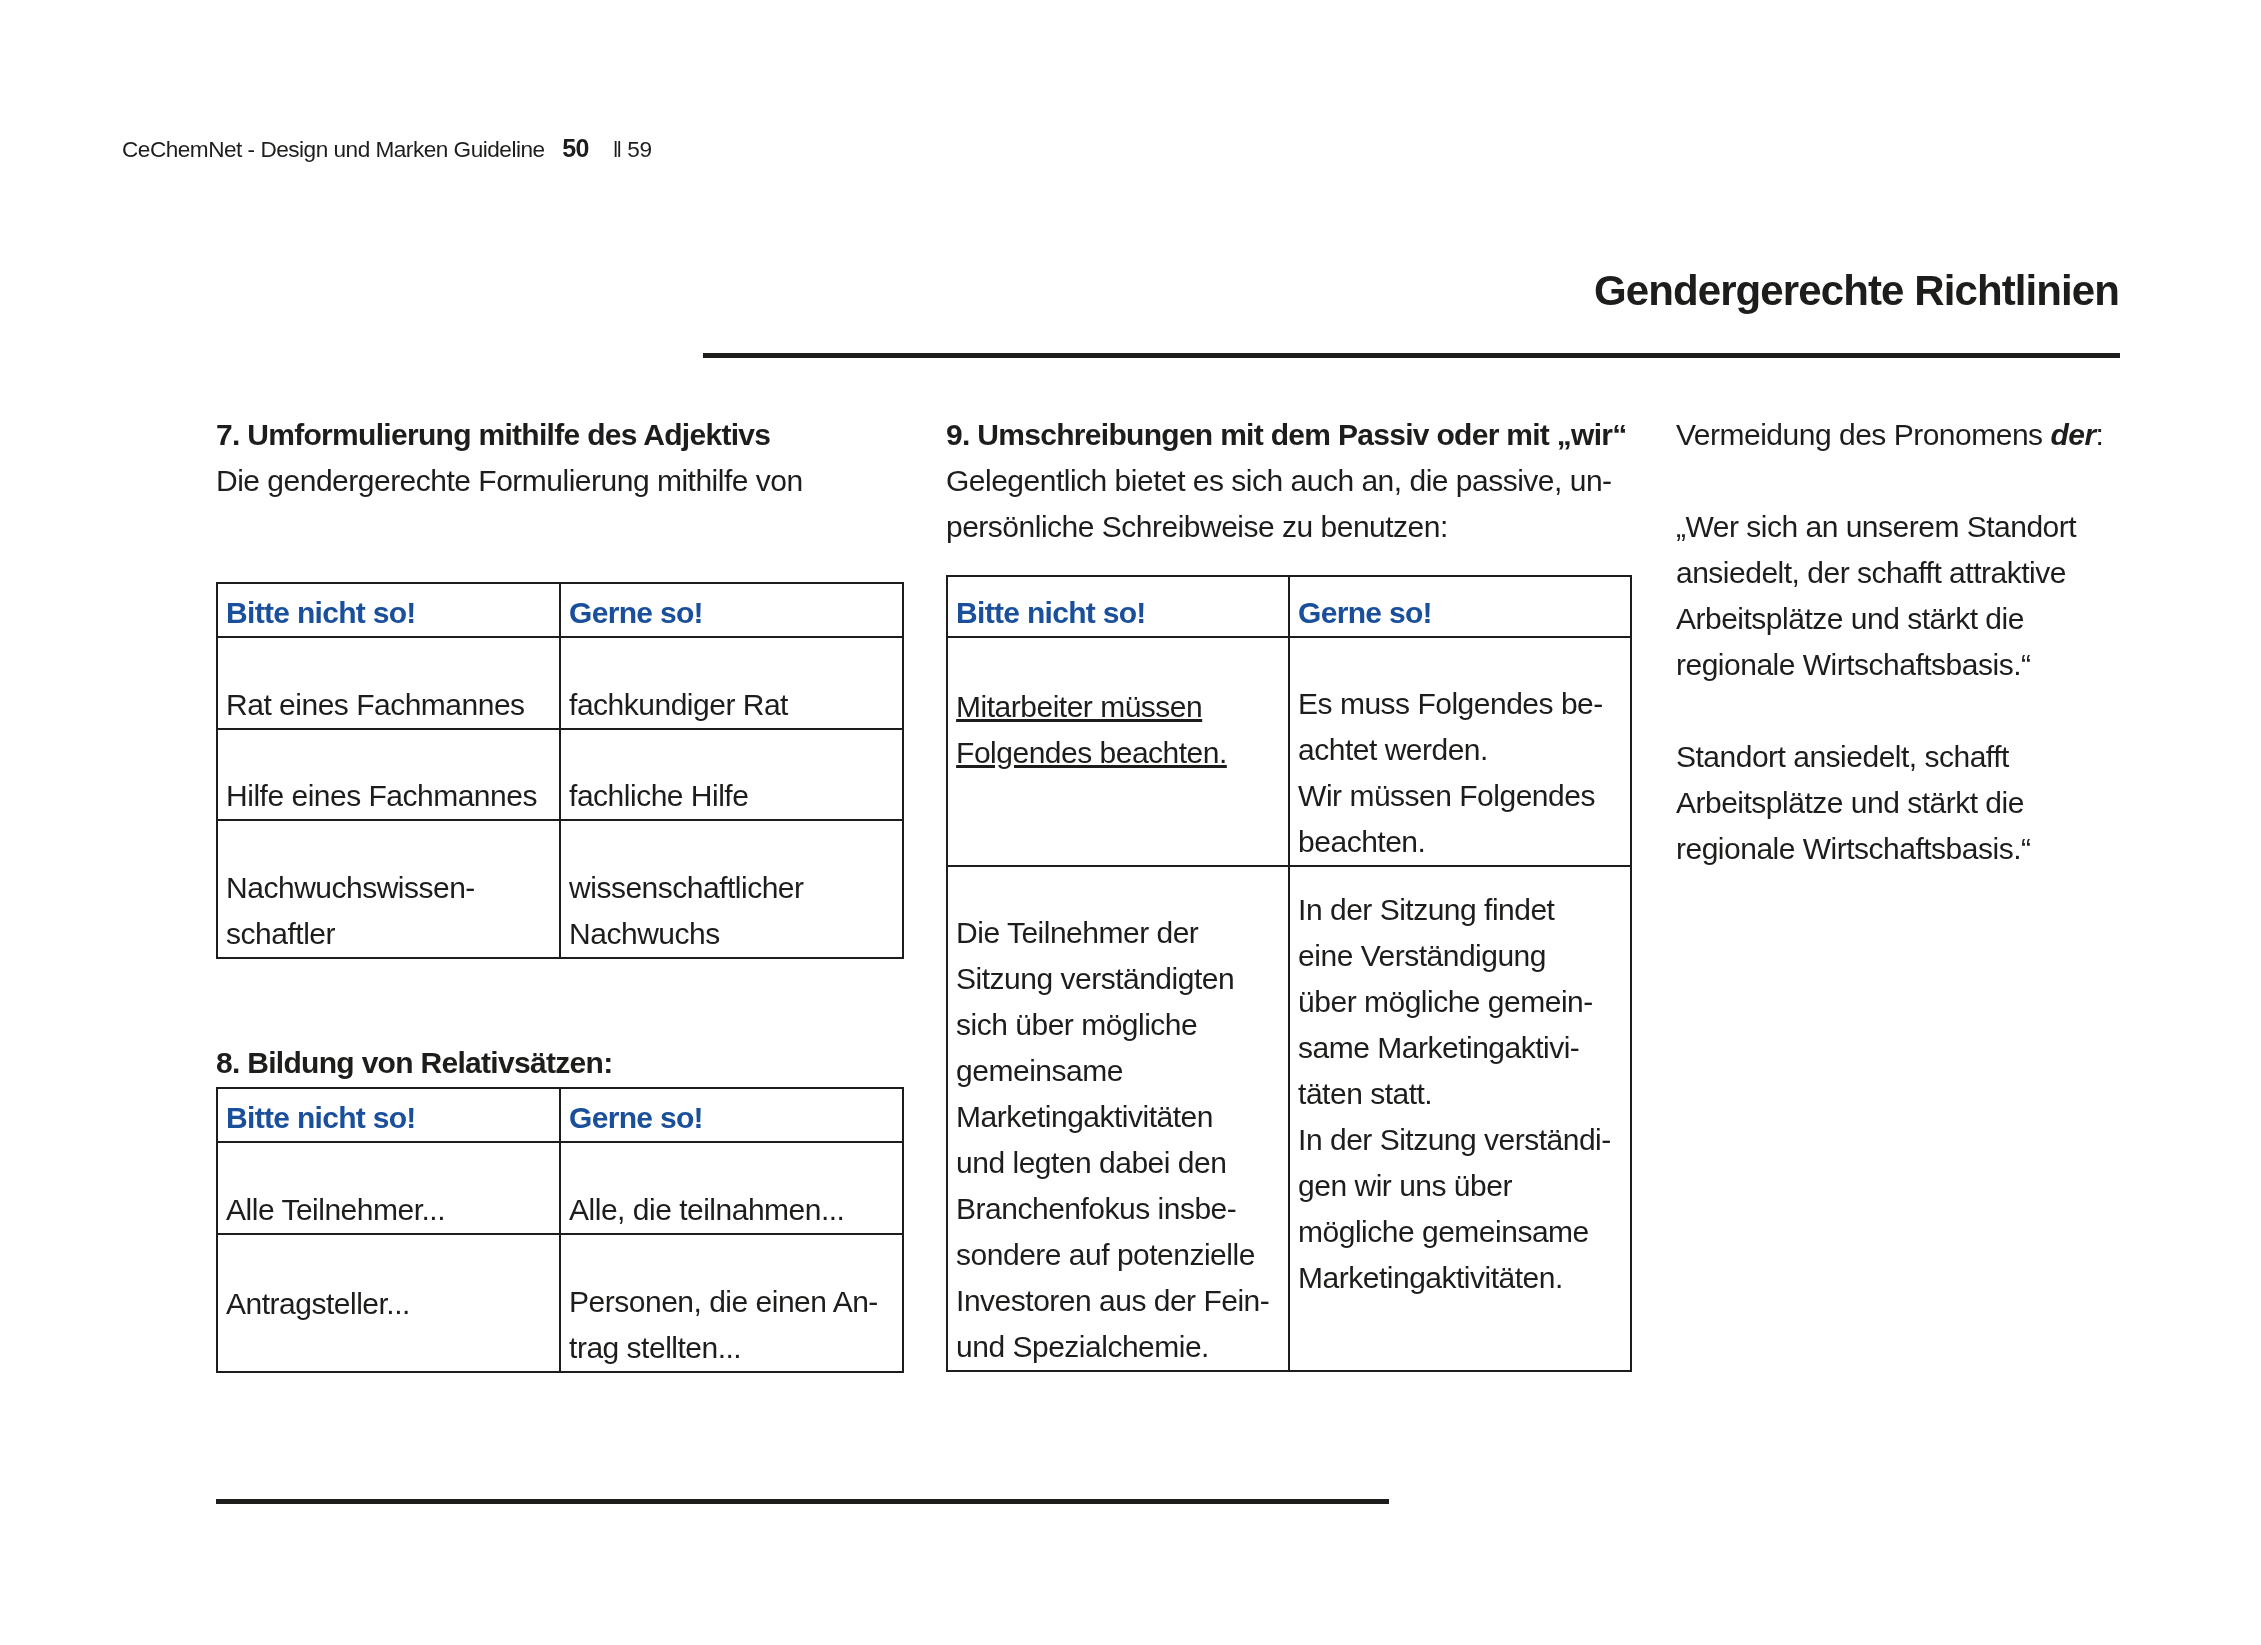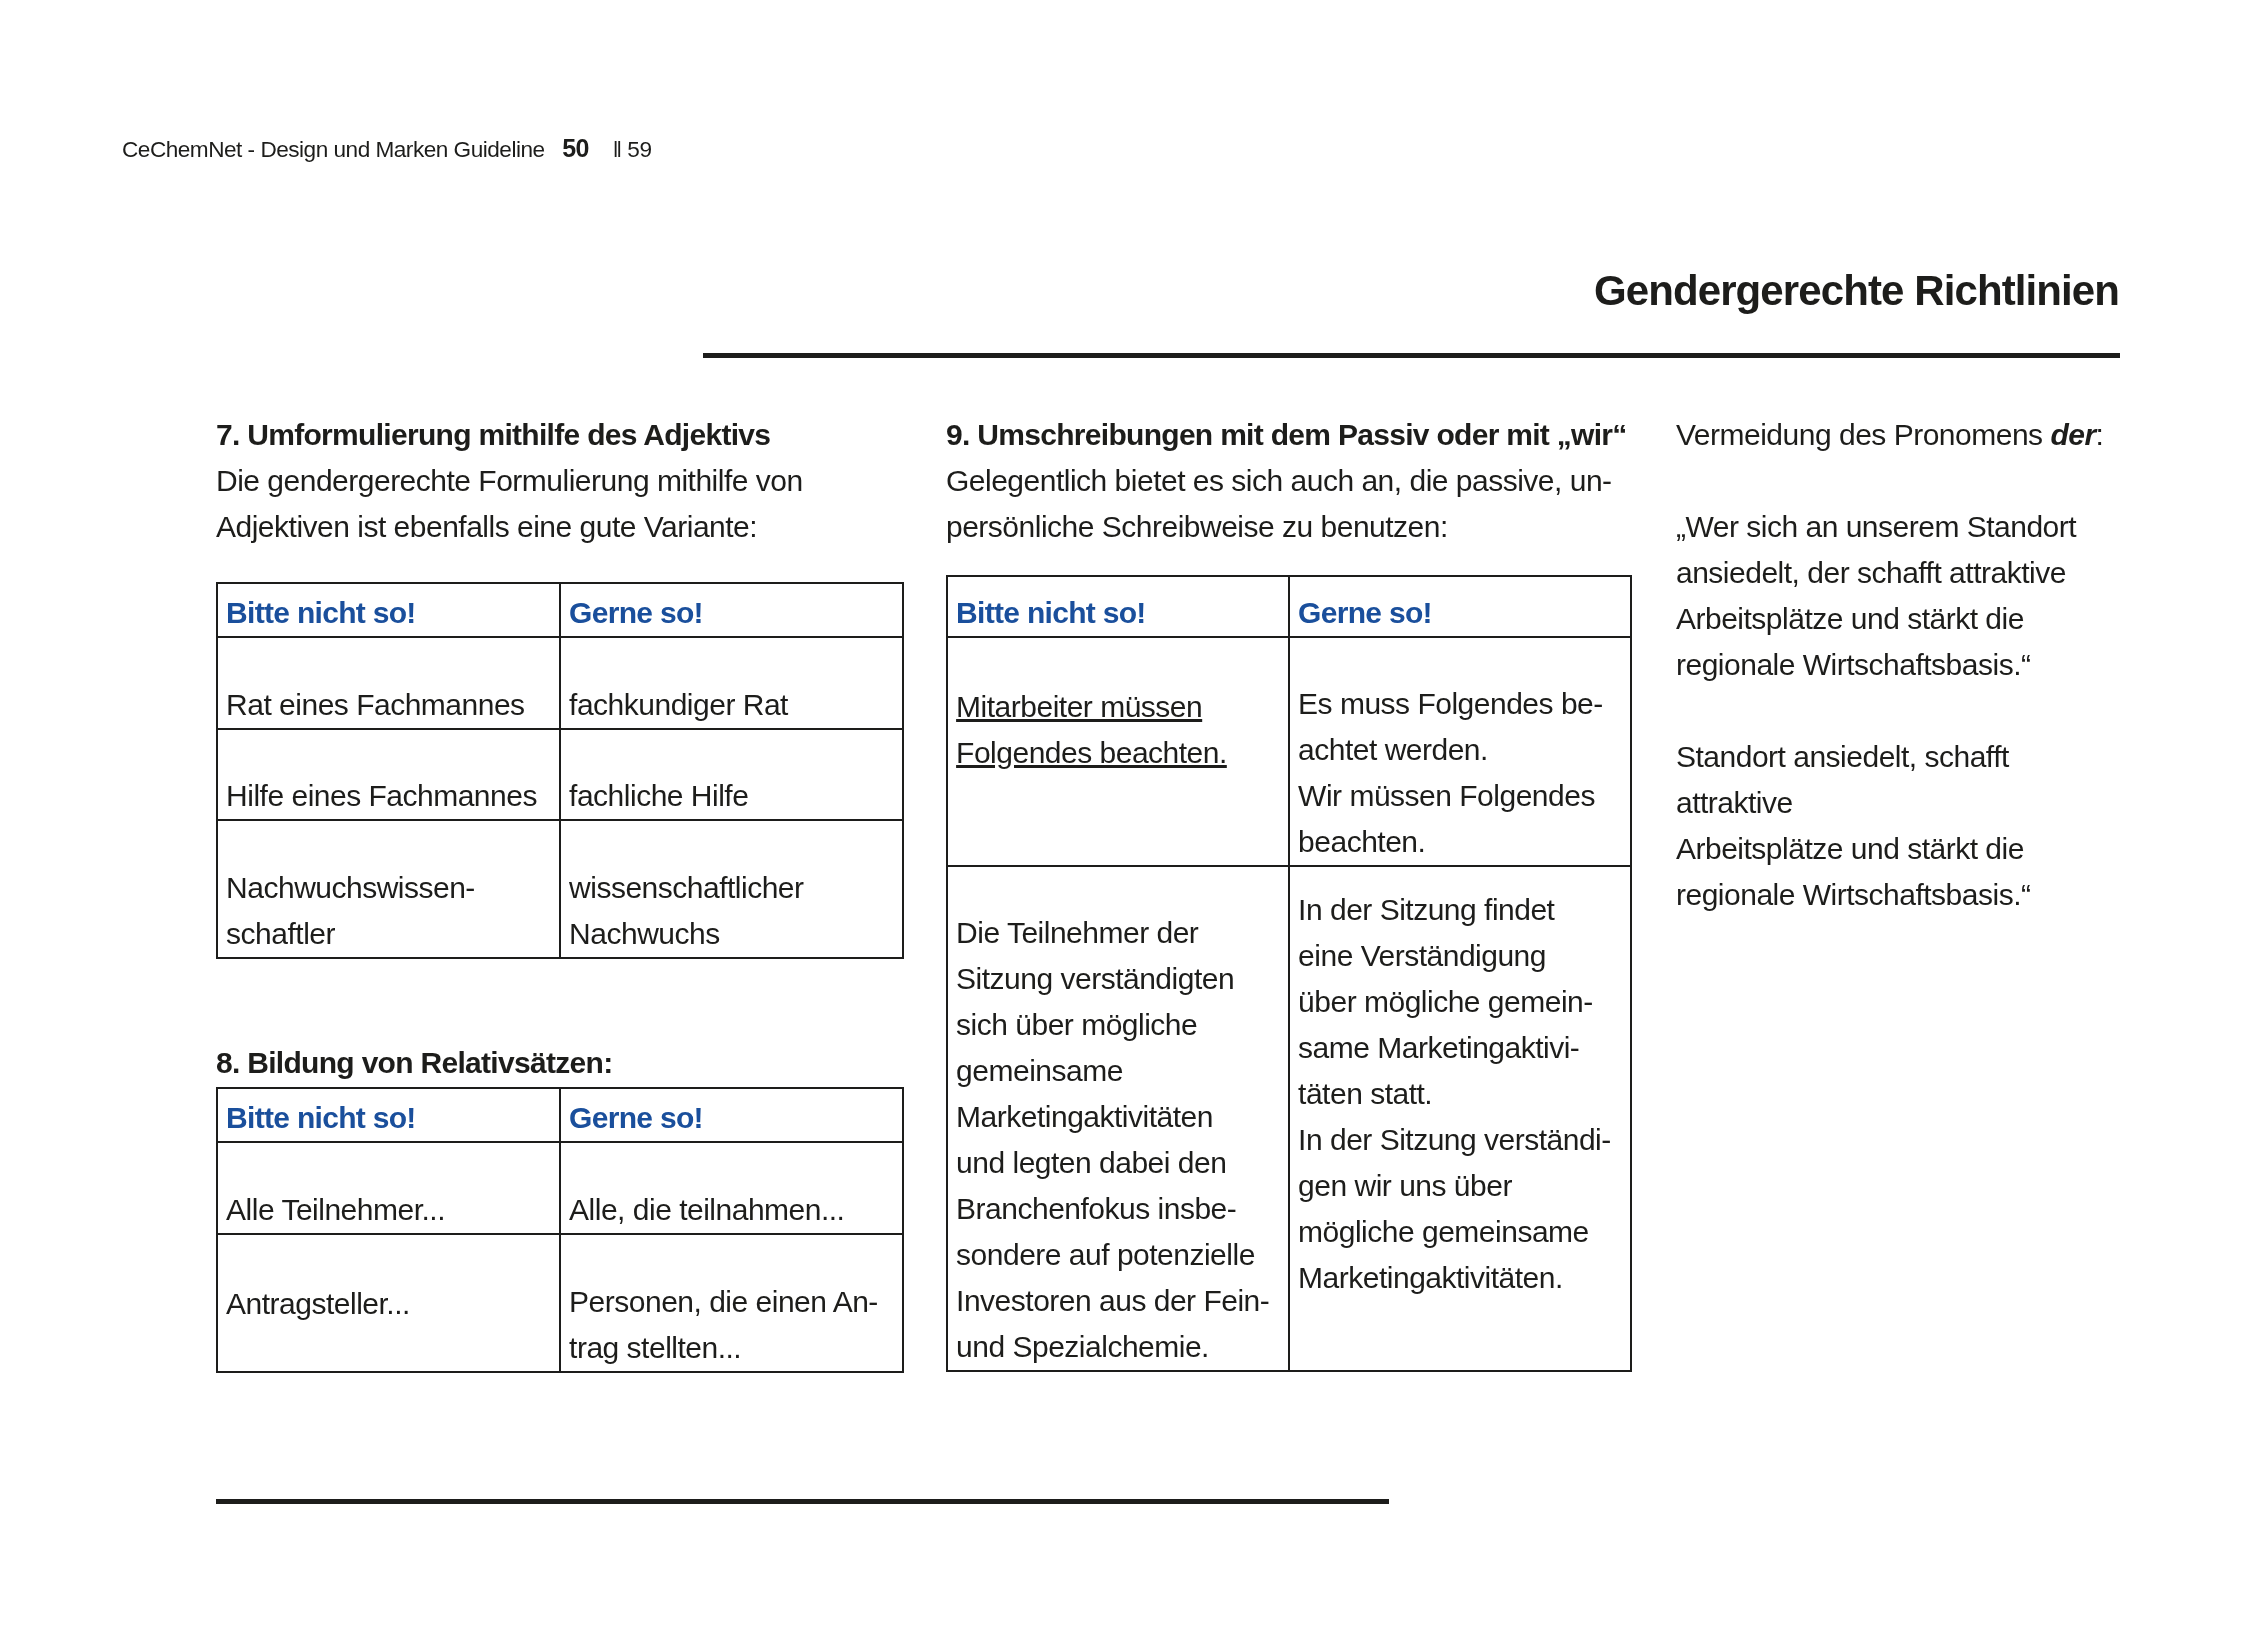--- a/index.html
+++ b/index.html
@@ -28,21 +28,20 @@
   <span class="page">50</span>
   <span class="sep">‖ 59</span>
 </div>
 
 <div class="abs title">Gendergerechte Richtlinien</div>
 <div class="abs rule" style="left:703px; top:353px; width:1417px;"></div>
 
 <div class="abs col" style="left:216px; top:412px; width:687px;">
   <h3>7. Umformulierung mithilfe des Adjektivs</h3>
   <p>Die gendergerechte Formulierung mithilfe von</p>
-  <p>Adjektiven ist ebenfalls eine gute Variante:</p>
 </div>
 
 <table class="cmp" style="left:216px; top:582px; width:686px;">
   <colgroup>
       <col style="width:343px">
       <col style="width:343px">
     </colgroup>
   <tbody>
       <tr style="height:54px">
     <th>Bitte nicht so!</th>
@@ -169,19 +168,18 @@
 
 <div class="abs col quote-block" style="left:1676px; top:412px; width:452px;">
   <p><span>Vermeidung des Pronomens </span><b><i>der</i></b><span>:</span></p>
   <p>&nbsp;</p>
   <p>„Wer sich an unserem Standort</p>
   <p>ansiedelt, der schafft attraktive</p>
   <p>Arbeitsplätze und stärkt die</p>
   <p>regionale Wirtschaftsbasis.“</p>
   <p>&nbsp;</p>
   <p>Standort ansiedelt, schafft</p>
-  <p>attraktive</p>
   <p>Arbeitsplätze und stärkt die</p>
   <p>regionale Wirtschaftsbasis.“</p>
 </div>
 
 <div class="abs rule" style="left:216px; top:1499px; width:1173px;"></div>
 
 
 </body></html>

